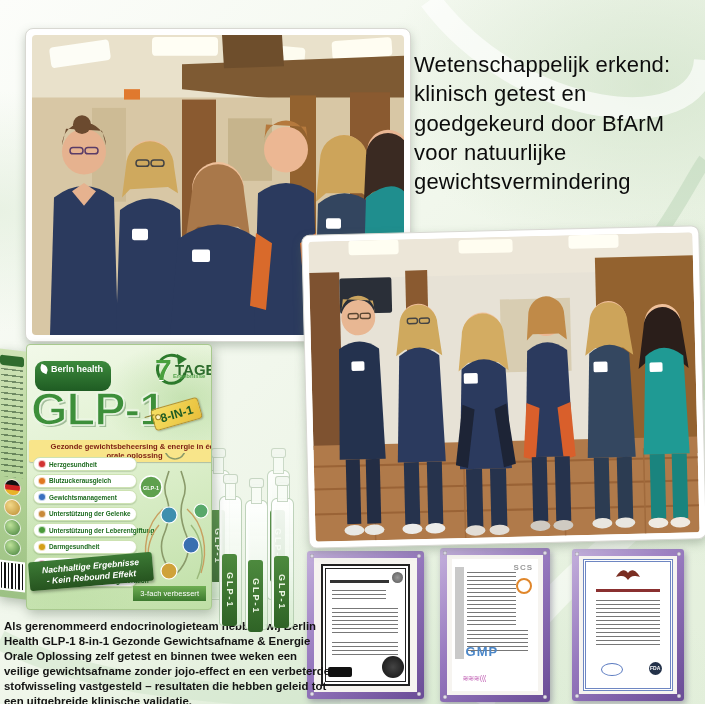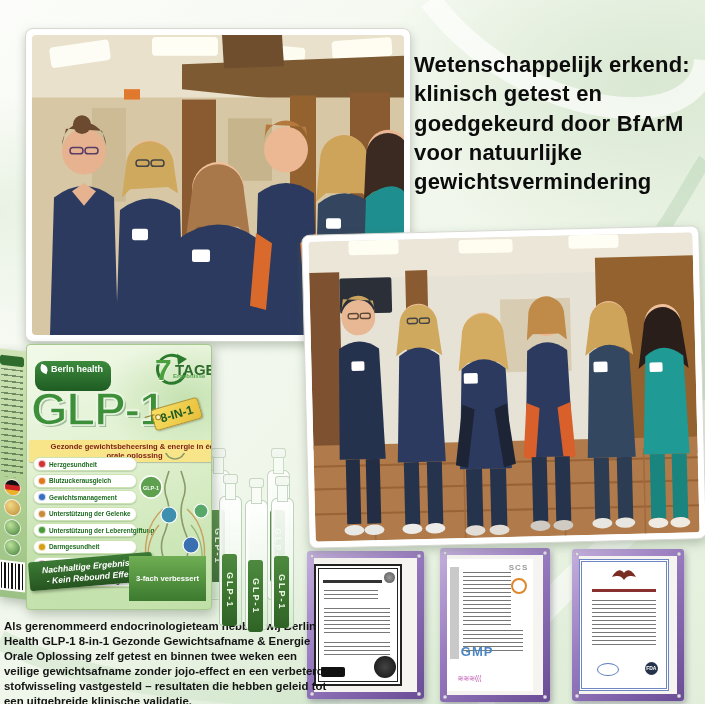--- a/index.html
+++ b/index.html
@@ -17,21 +17,21 @@
 
   
   .photo{position:absolute;background:#fff;border:1px solid #d8d8d2;border-radius:8px;
          box-shadow:0 4px 10px rgba(90,110,90,.35);padding:6px;}
   .photo-inner{width:100%;height:100%;border-radius:4px;overflow:hidden;display:block;}
   .photo1{left:25px;top:28px;width:372px;height:300px;}
   .photo2{left:305px;top:230px;width:384px;height:300px;transform:rotate(-1.4deg);z-index:3;}
 
   
   .headline{position:absolute;left:414px;top:50px;width:292px;
-    font-size:22px;font-weight:bold;line-height:1.33;color:#0c0c0c;letter-spacing:.2px;}
+    font-size:22px;font-weight:normal;line-height:1.33;color:#0c0c0c;letter-spacing:.2px;}
 
   
   .footer-text{position:absolute;left:4px;top:619px;width:326px;
     font-size:11.4px;font-weight:bold;line-height:1.32;color:#141414;}
 
   
   .pbox{position:absolute;left:-3px;top:344px;width:214px;height:272px;z-index:4;
         filter:drop-shadow(2px 4px 6px rgba(60,80,60,.35));}
   .pbox-side{position:absolute;left:0;top:6px;width:30px;height:248px;
     background:linear-gradient(180deg,#cfe3b6,#aecf92 60%,#9cc184);
@@ -81,21 +81,21 @@
   .benefit{background:#fff;border:1px solid #cde2b2;border-radius:7px;height:12px;
     display:flex;align-items:center;gap:3px;padding:0 4px;box-shadow:0 1px 1px rgba(60,90,50,.2);}
   .benefit .dot{width:6px;height:6px;border-radius:50%;flex:0 0 auto;border:1px solid rgba(255,255,255,.7);}
   .benefit .blabel{font-size:6.4px;font-weight:bold;color:#1d6b1f;white-space:nowrap;}
   .figure-art{position:absolute;right:0px;top:108px;}
   .ribbon{position:absolute;left:2px;top:212px;width:120px;background:linear-gradient(180deg,#3c7a35,#26541f);
     color:#fff;font-size:8.6px;font-weight:bold;font-style:italic;text-align:center;
     padding:4px 2px;border-radius:3px;transform:rotate(-5deg);line-height:1.25;
     box-shadow:1px 2px 3px rgba(0,0,0,.3);}
   .pill3x{position:absolute;right:5px;bottom:8px;background:linear-gradient(180deg,#6fae53,#3c7a2f);
-    color:#fff;font-size:7.6px;font-weight:bold;padding:18px 7px;border-radius:0;}
+    color:#fff;font-size:7.6px;font-weight:normal;padding:3px 7px;border-radius:0;}
 
   
   .ampoules{position:absolute;left:205px;top:448px;width:105px;height:188px;z-index:2;}
   .amp{position:absolute;width:21px;height:150px;}
   .amp .glass{position:absolute;left:0;top:22px;width:21px;height:128px;border-radius:6px 6px 4px 4px;
     background:linear-gradient(180deg,rgba(255,255,255,.92) 0%,rgba(240,248,238,.9) 55%,rgba(214,236,208,.95) 100%);
     border:1px solid rgba(175,200,170,.8);box-shadow:inset 2px 0 3px rgba(255,255,255,.9);}
   .amp .neck{position:absolute;left:6px;top:6px;width:9px;height:18px;background:rgba(248,252,246,.95);
     border:1px solid rgba(180,200,175,.7);border-radius:3px 3px 0 0;}
   .amp .tip{position:absolute;left:4px;top:0px;width:13px;height:8px;background:rgba(242,248,240,.95);
@@ -104,21 +104,21 @@
     background:linear-gradient(180deg,#4d8a3e,#2f6326);display:flex;align-items:center;justify-content:center;}
   .amp .label span{writing-mode:vertical-rl;color:#eaf5e2;font-weight:bold;font-size:9px;letter-spacing:2px;}
 
   
   .cert{position:absolute;border-radius:3px;padding:7px;
     background:linear-gradient(135deg,#c4b0dc 0%,#9678be 45%,#6a4c96 100%);
     box-shadow:2px 3px 6px rgba(80,70,110,.4);}
   .cert .corner{position:absolute;width:4px;height:4px;border-radius:50%;background:#e8e2f2;box-shadow:inset 0 0 1px #555;}
   .cert .c-tl{left:3px;top:3px;} .cert .c-tr{right:3px;top:3px;}
   .cert .c-bl{left:3px;bottom:3px;} .cert .c-br{right:3px;bottom:3px;}
-  .cert .mat{width:100%;height:100%;background:#f6f4f0;display:flex;align-items:center;justify-content:flex-start;}
+  .cert .mat{width:100%;height:100%;background:#f6f4f0;display:flex;align-items:center;justify-content:center;}
   .cert1{left:307px;top:551px;width:103px;height:134px;}
   .cert2{left:440px;top:548px;width:96px;height:140px;}
   .cert3{left:572px;top:549px;width:98px;height:138px;}
   .doc{position:relative;background:#fff;overflow:hidden;}
   .doc1{width:82%;height:88%;border:2px solid #222;outline:1px solid #222;outline-offset:-5px;}
   .scrib{background:repeating-linear-gradient(180deg,#777 0 1px,transparent 1px 4px);}
   .doc1 .head{position:absolute;left:8%;top:12%;width:70%;height:3px;background:#333;}
   .seal-s{position:absolute;border-radius:50%;}
   .doc1 .seal-top{right:6%;top:5%;width:11px;height:11px;background:radial-gradient(circle,#999,#555);}
   .doc1 .seal-big{right:5%;bottom:5%;width:22px;height:22px;background:radial-gradient(circle,#444,#111);}

